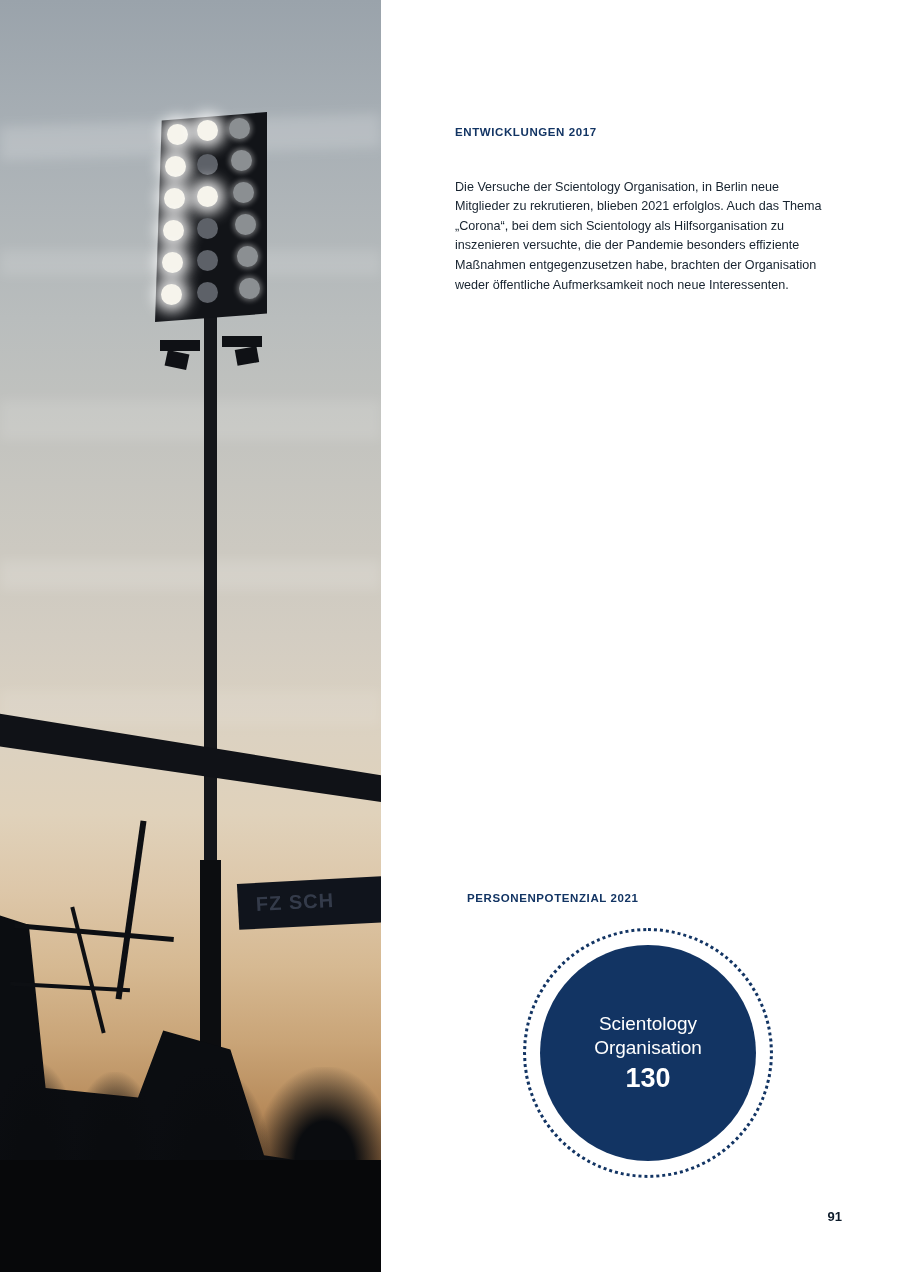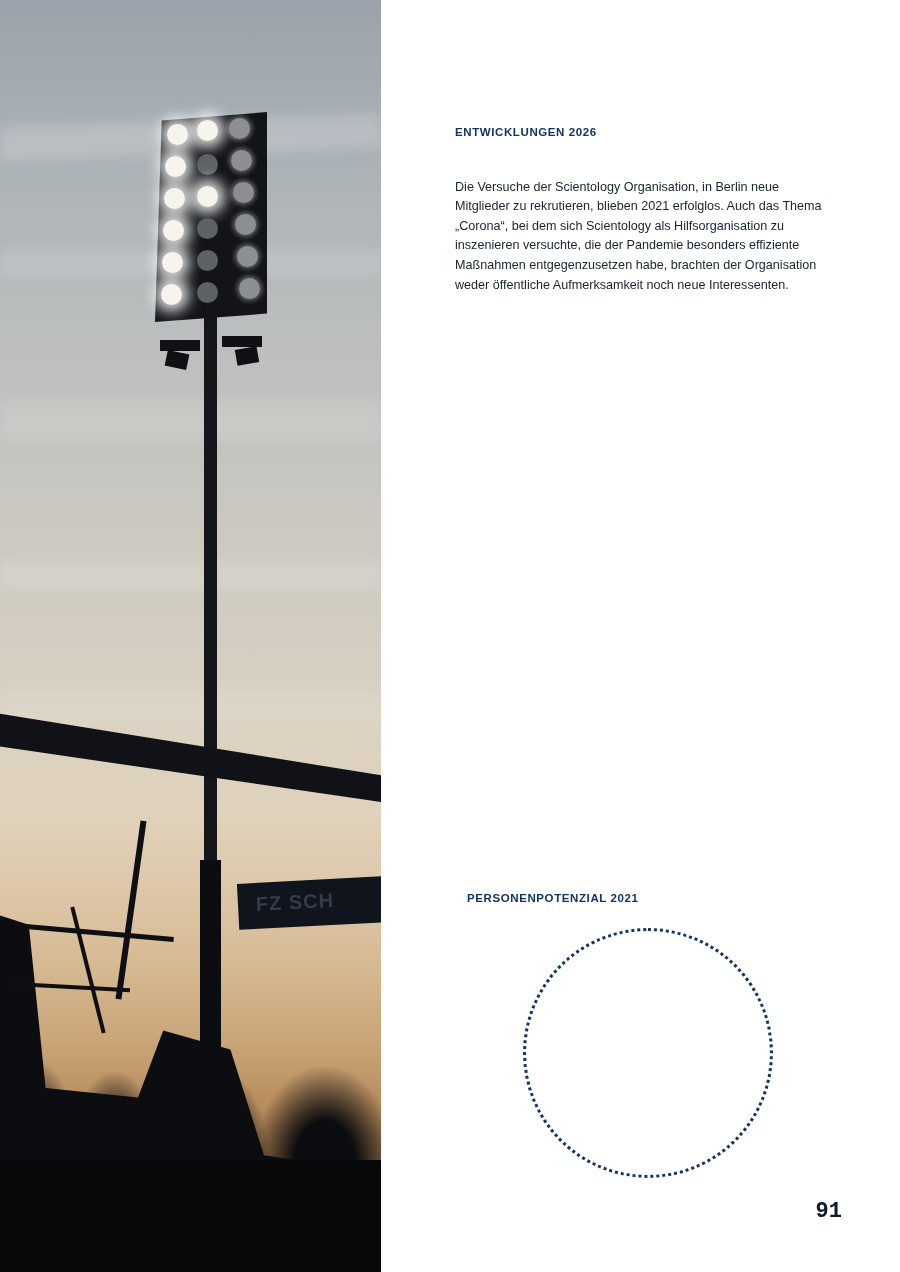--- a/index.html
+++ b/index.html
@@ -230,23 +230,23 @@
     line-height: 32px;
     margin-top: 2px;
     font-family: "Liberation Sans", sans-serif;
   }
 
   .page-number {
     position: absolute;
     right: 58px;
     bottom: 48px;
     color: #0d1b2a;
-    font-size: 22px;
+    font-size: 13px;
     font-weight: bold;
-    font-family: Liberation Mono, monospace;
+    font-family: Liberation Sans, sans-serif;
   }
 </style>
 </head>
 <body>
 
 <div class="photo-panel">
   <div class="cloud-band cb1"></div>
   <div class="cloud-band cb2"></div>
   <div class="cloud-band cb3"></div>
   <div class="cloud-band cb4"></div>
@@ -297,25 +297,30 @@
   <div class="tree" style="left:-10px;"></div>
   <div class="tree" style="left:70px; bottom:70px; height:130px;"></div>
   <div class="tree" style="left:150px; bottom:66px; width:120px; height:140px;"></div>
   <div class="tree" style="left:255px; bottom:70px; width:140px; height:135px;"></div>
 
   <div class="ground"></div>
 </div>
 
 <div class="content">
 
-  <div class="section-head" id="head-entwicklungen">ENTWICKLUNGEN 2026</div>
+  <div class="section-head" id="head-entwicklungen">ENTWICKLUNGEN 2017</div>
 
   <p class="body-copy">Die Versuche der Scientology Organisation, in Berlin neue Mitglieder zu rekrutieren, blieben 2021 erfolglos. Auch das Thema „Corona“, bei dem sich Scientology als Hilfsorganisation zu inszenieren versuchte, die der Pandemie besonders effiziente Maßnahmen entgegenzusetzen habe, brachten der Organisation weder öffentliche Aufmerksamkeit noch neue Interessenten.</p>
 
   <div class="section-head" id="head-personen">PERSONENPOTENZIAL 2021</div>
 
   <div class="badge-wrap">
     <div class="dotted-ring"></div>
+    <div class="badge-circle">
+      <div class="badge-line">Scientology</div>
+      <div class="badge-line">Organisation</div>
+      <div class="badge-number">130</div>
+    </div>
   </div>
 
 </div>
 
 <div class="page-number">91</div>
 
 </body></html>

